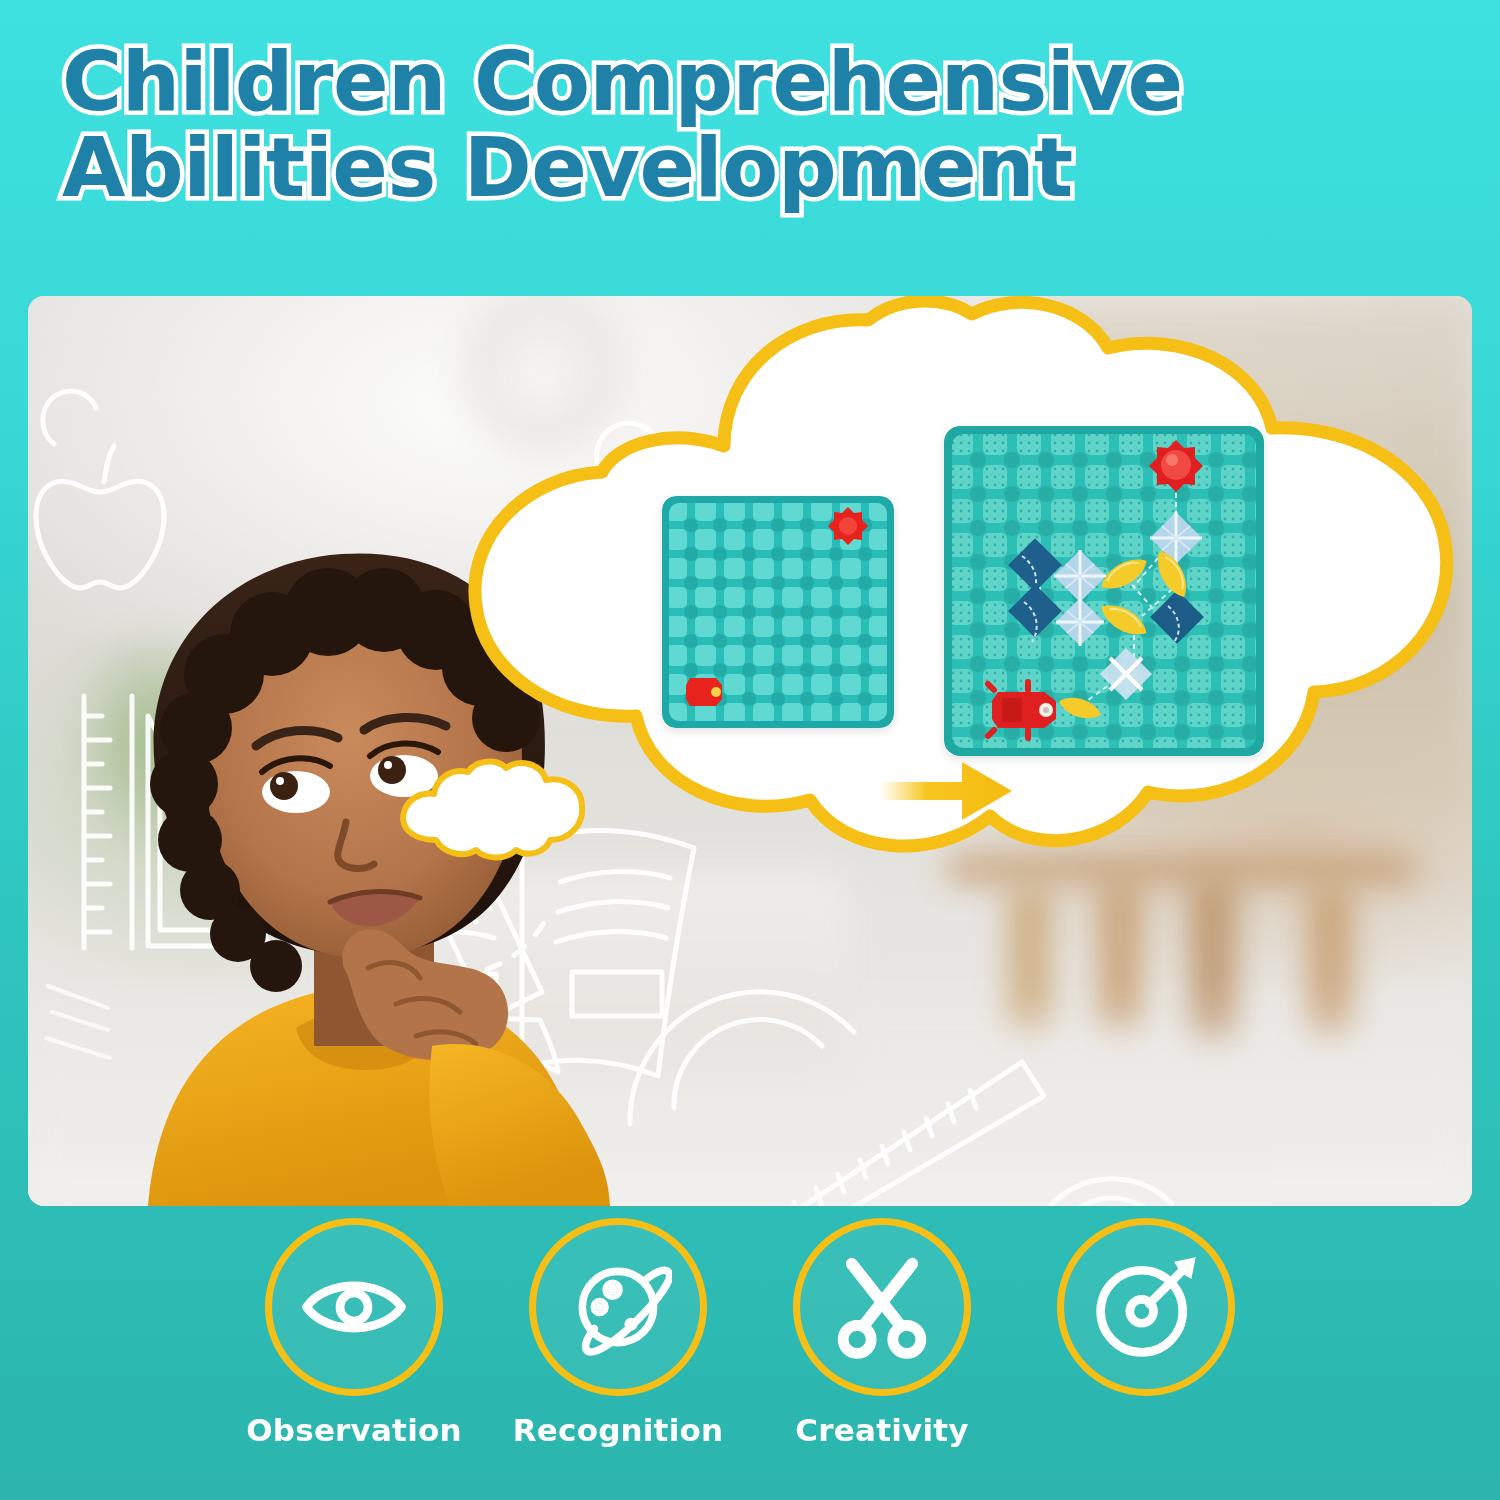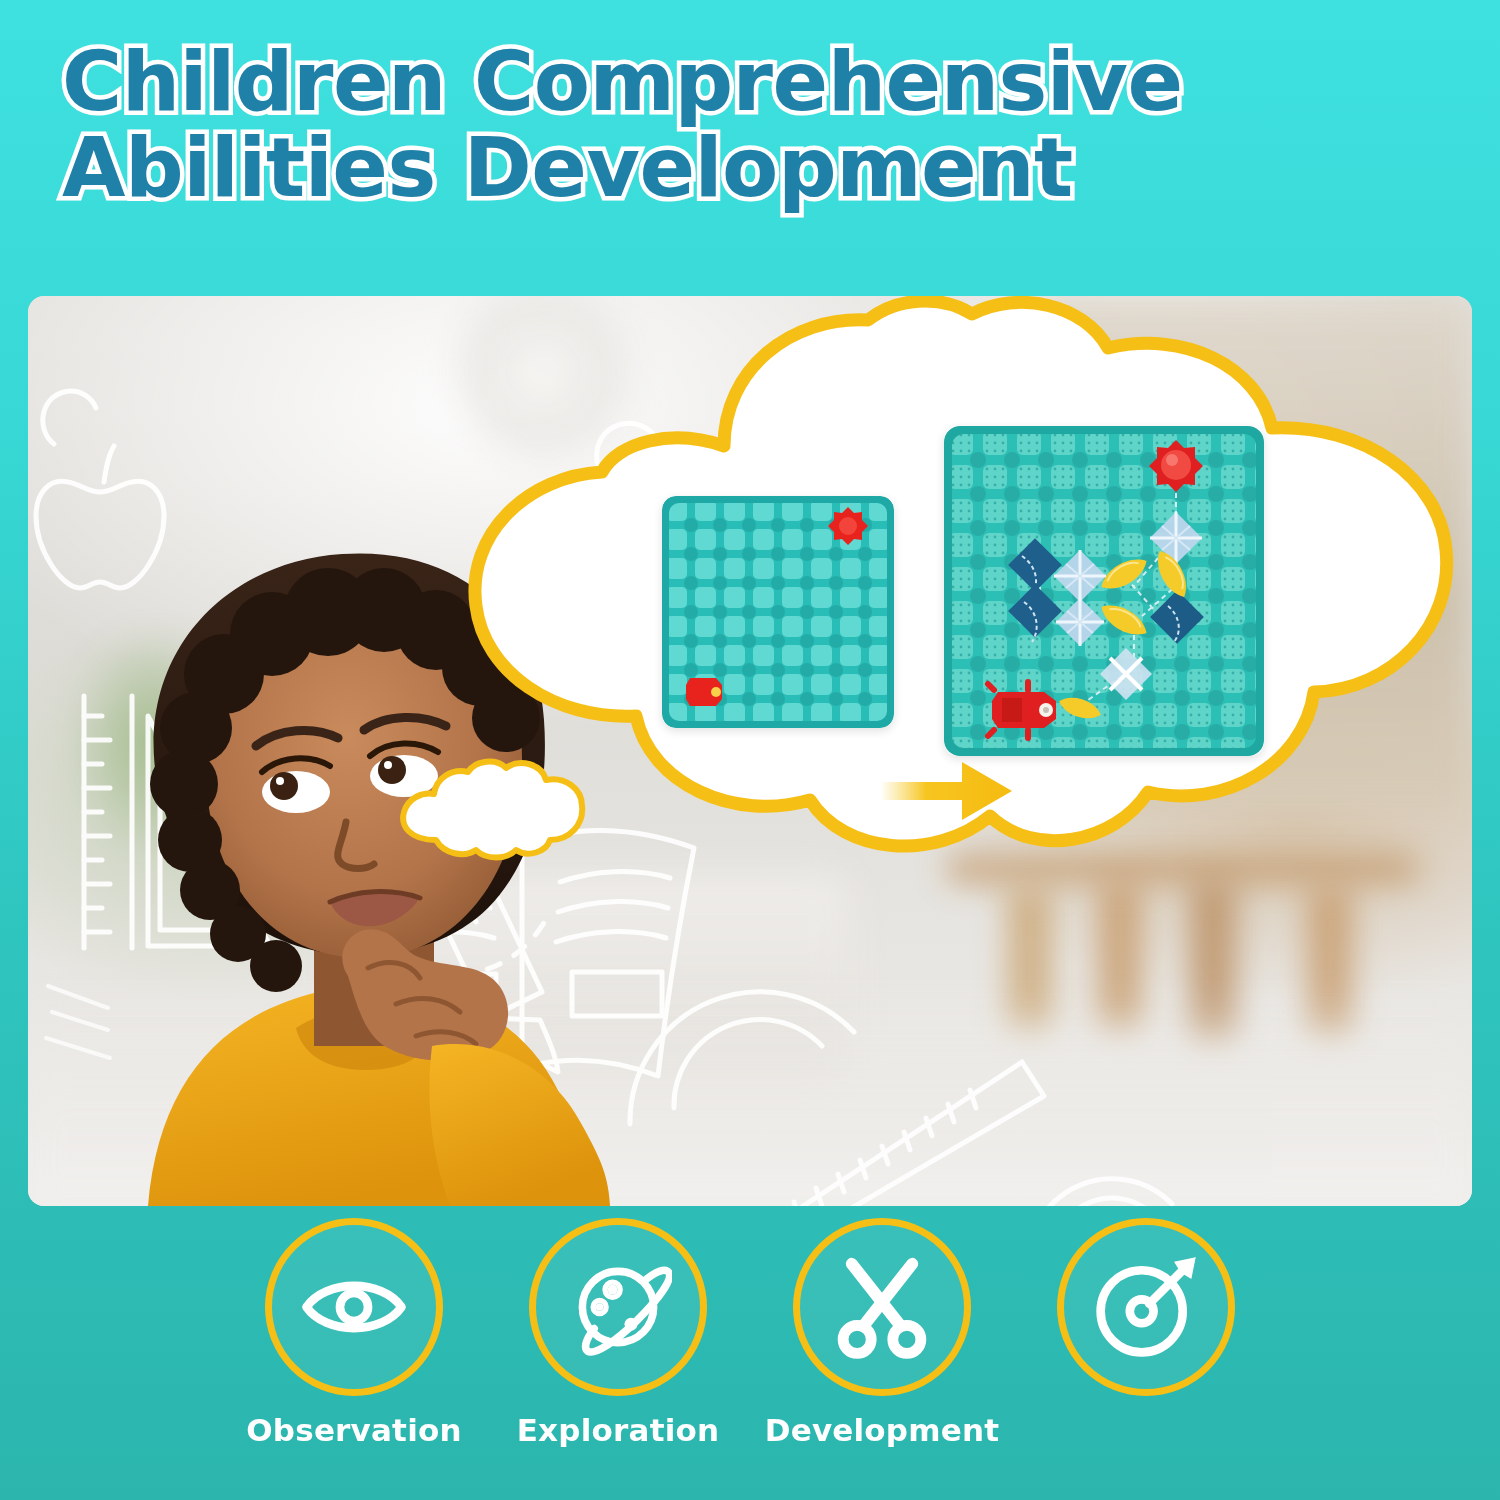--- a/index.html
+++ b/index.html
@@ -560,38 +560,38 @@
             <circle cx="45" cy="34" r="4.5"></circle>
             <circle cx="33" cy="50" r="3.5"></circle>
             <circle cx="62" cy="66" r="6"></circle>
           </g>
           <g fill="none" stroke="#ffffff" stroke-width="5">
             <circle cx="45" cy="34" r="7"></circle>
             <circle cx="33" cy="50" r="6"></circle>
           </g>
         </svg>
       </div>
-      <div class="feature-label">Exploration</div>
+      <div class="feature-label">Recognition</div>
     </div>
 
 
     <div class="feature">
       <div class="feature-circle">
         <svg viewBox="0 0 100 100">
           <g stroke="#ffffff" stroke-width="11" stroke-linecap="round" fill="none">
             <path d="M22 10 L66 66"></path>
             <path d="M78 10 L34 66"></path>
           </g>
           <g fill="none" stroke="#ffffff" stroke-width="10">
             <circle cx="27" cy="80" r="13"></circle>
             <circle cx="73" cy="80" r="13"></circle>
           </g>
         </svg>
       </div>
-      <div class="feature-label">Development</div>
+      <div class="feature-label">Creativity</div>
     </div>
 
     <div class="feature">
       <div class="feature-circle">
         <svg viewBox="0 0 100 100">
           <g fill="none" stroke="#ffffff" stroke-width="8">
             <circle cx="46" cy="54" r="38"></circle>
             <circle cx="46" cy="54" r="11"></circle>
           </g>
           <g fill="none" stroke="#ffffff" stroke-width="8" stroke-linecap="round" stroke-linejoin="round">

